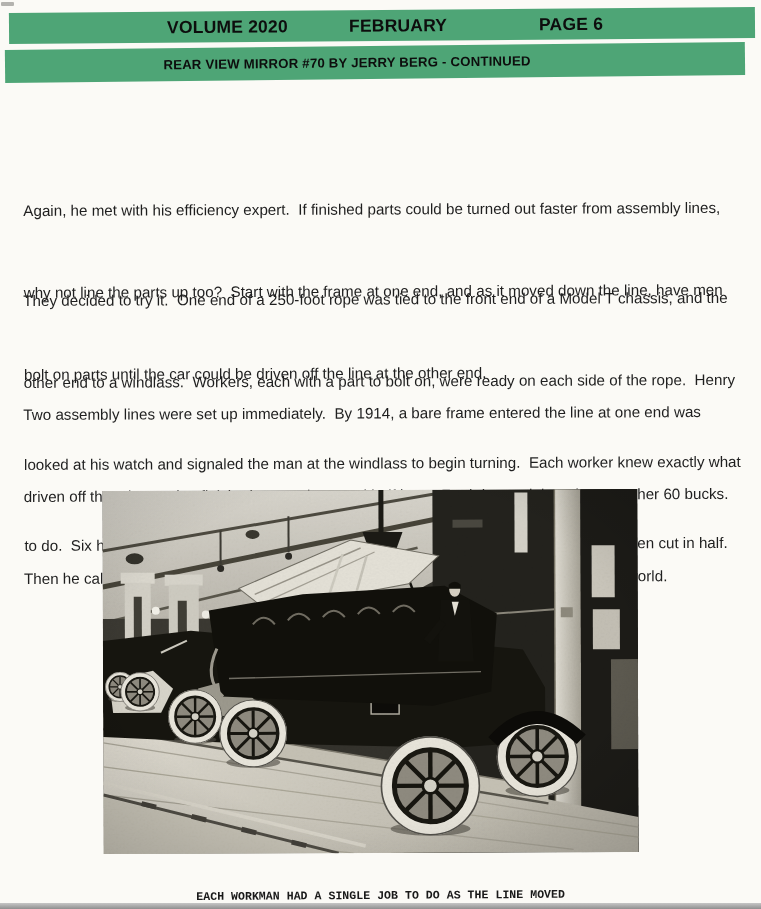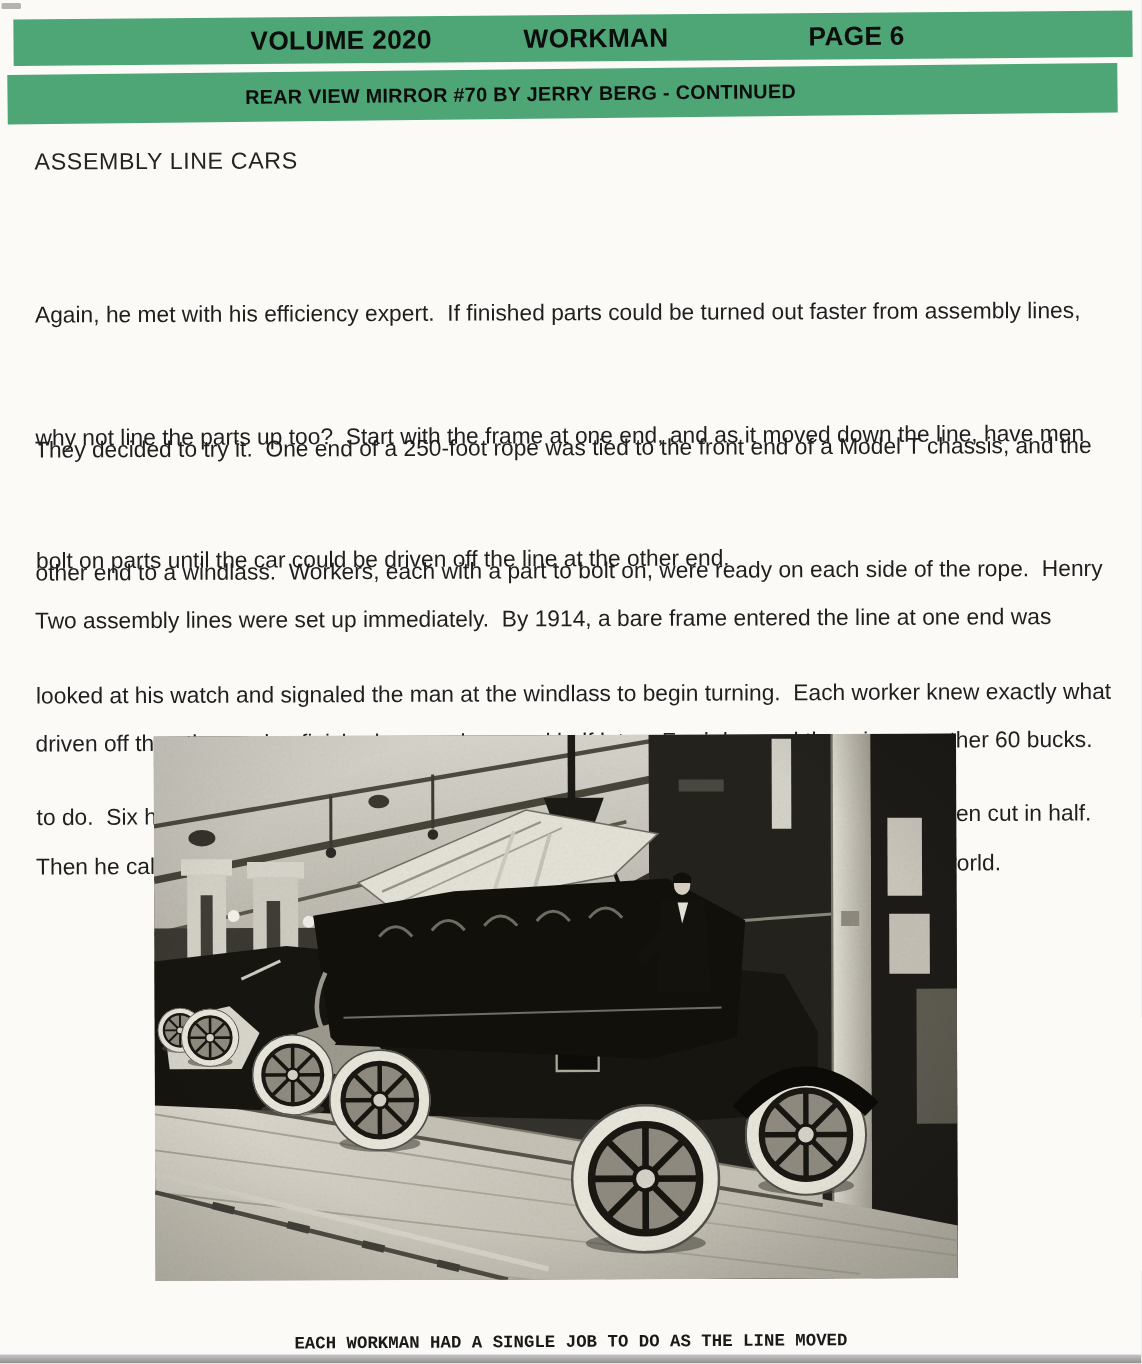--- a/index.html
+++ b/index.html
@@ -57,29 +57,28 @@
 </head>
 <body>
 
 <div class="page">
 
   <div class="corner-mark"></div>
 
   <header>
     <div class="band band1">
       <span class="vol">VOLUME 2020</span>
-      <span class="month">WORKMAN</span>
+      <span class="month">FEBRUARY</span>
       <span class="pageno">PAGE 6</span>
     </div>
     <div class="band band2">
       <span>REAR VIEW MIRROR #70 BY JERRY BERG - CONTINUED</span>
     </div>
   </header>
 
-  <h1 class="heading">ASSEMBLY LINE CARS</h1>
 
   <div class="para" id="p1">
     <div>Again, he met with his efficiency expert.  If finished parts could be turned out faster from assembly lines,</div>
     <div>why not line the parts up too?  Start with the frame at one end, and as it moved down the line, have men</div>
     <div>bolt on parts until the car could be driven off the line at the other end.</div>
   </div>
 
   <div class="para" id="p2">
     <div>They decided to try it.  One end of a 250-foot rope was tied to the front end of a Model T chassis, and the</div>
     <div>other end to a windlass.  Workers, each with a part to bolt on, were ready on each side of the rope.  Henry</div>

